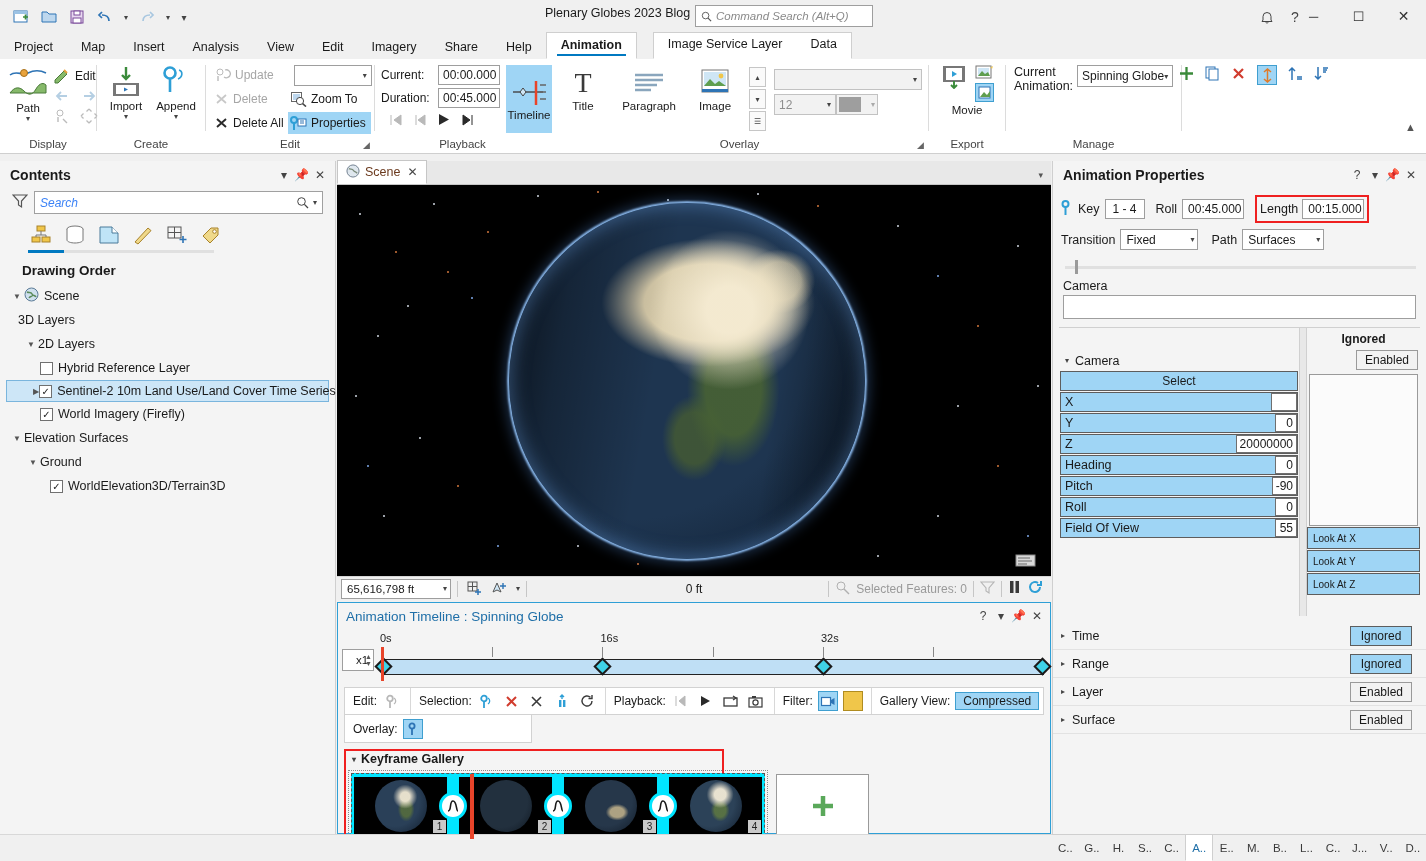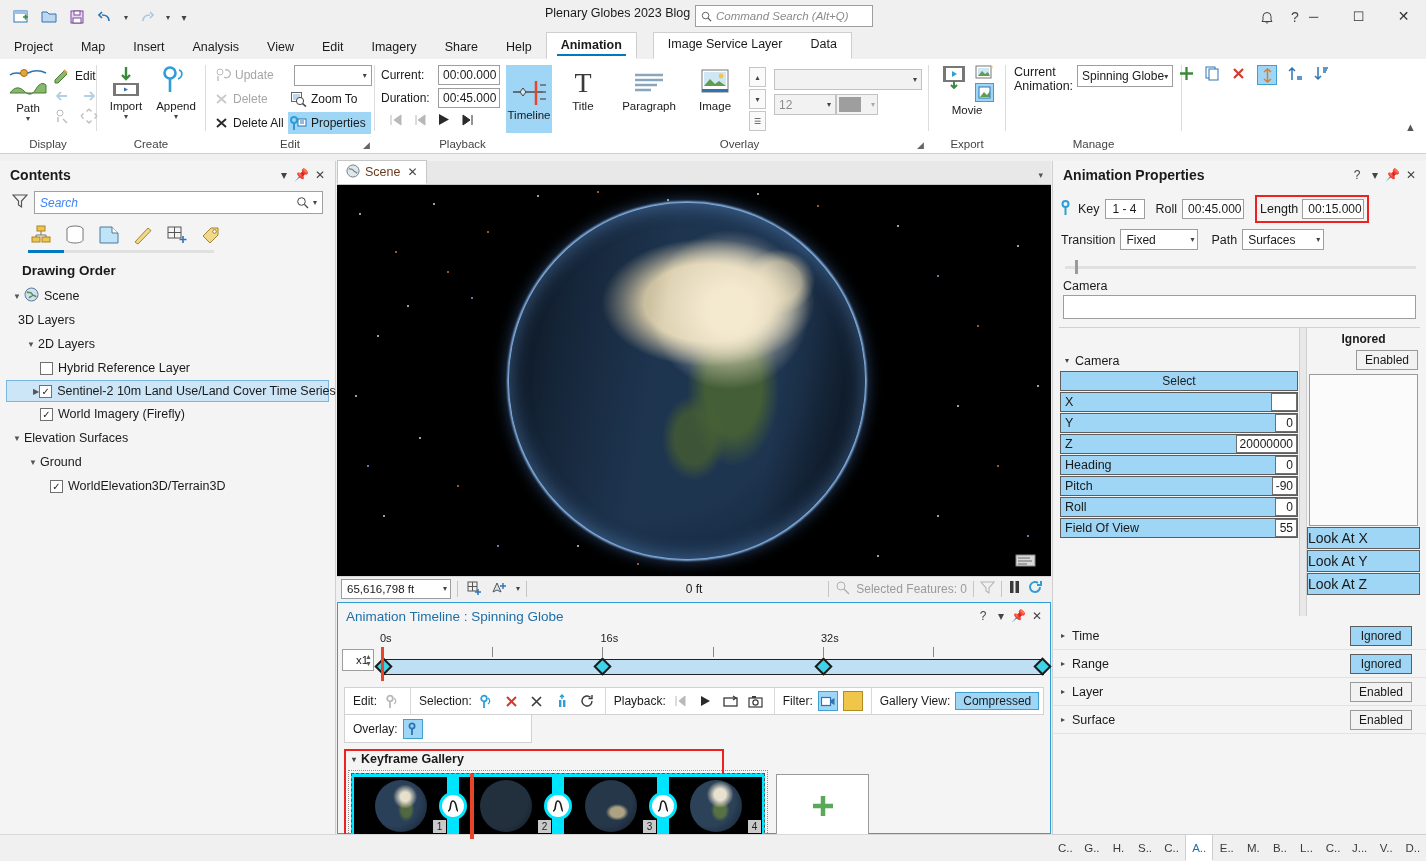--- a/index.html
+++ b/index.html
@@ -295,21 +295,21 @@
   .prop-row .pval {
     margin-left: auto; background: #fff; border: 1px solid #6f6f6f; height: 18px; min-width: 22px;
     display: flex; align-items: center; justify-content: flex-end; padding: 0 3px; font-size: 12px;
   }
   .right-cell { border: 1px solid #9a9a9a; background: #fbfbfb; }
   .badge {
     border: 1px solid #9a9a9a; background: #f2f2f2; height: 20px; min-width: 62px;
     display: flex; align-items: center; justify-content: center; font-size: 12px; cursor: pointer;
   }
   .badge.blue { background: #9fd5f5; border-color: #5d5d5d; }
-  .lookat { background: #9fd5f5; border: 1px solid #5d5d5d; height: 22px; display: flex; align-items: center; font-size: 14px; margin-top: 1px; cursor: pointer; }
+  .lookat { background: #9fd5f5; border: 1px solid #5d5d5d; height: 22px; display: flex; align-items: center; padding-left: 5px; font-size: 10px; margin-top: 1px; cursor: pointer; }
   .sect-row {
     height: 28px; display: flex; align-items: center; gap: 7px; padding-left: 8px;
     font-size: 12.5px; border-bottom: 1px solid #e2e2e2; cursor: pointer;
   }
 
   
   .bottomtabs {
     position: absolute; left: 1052px; top: 834px; width: 374px; height: 27px;
     background: #f0f0f0; border-top: 1px solid #cfcfcf; display: flex; align-items: stretch;
   }

